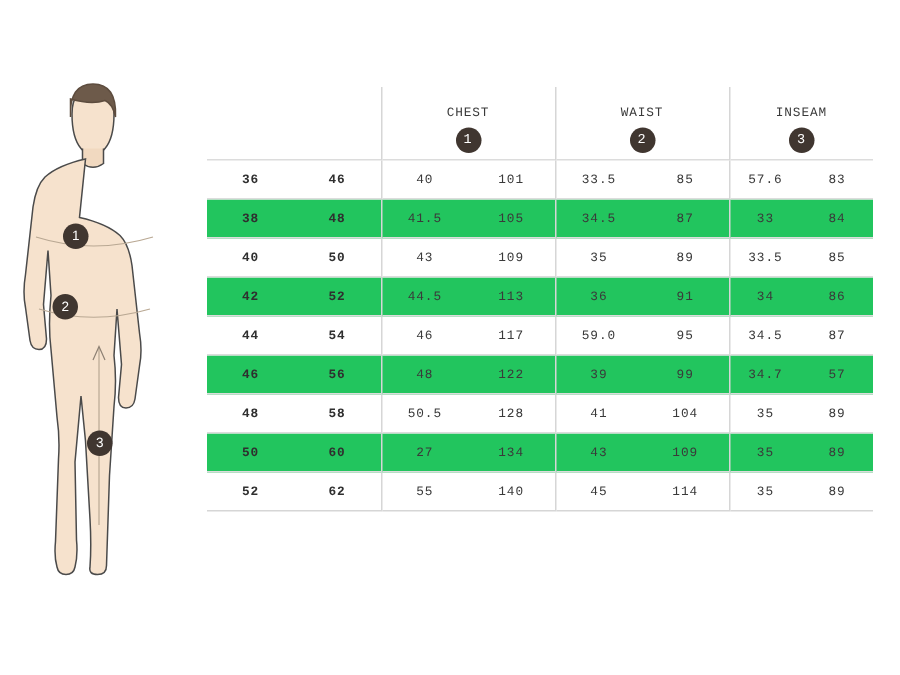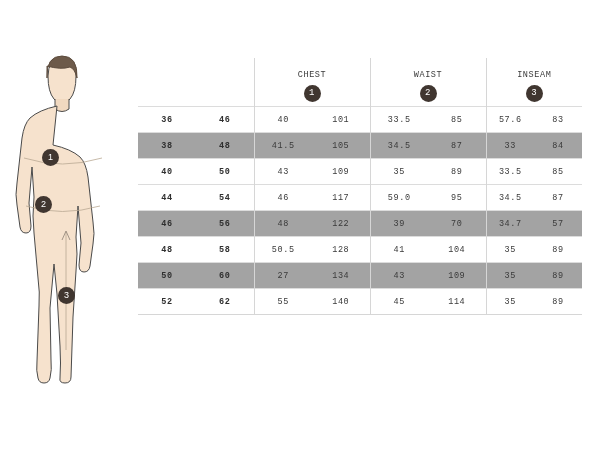--- a/index.html
+++ b/index.html
@@ -99,21 +99,21 @@
     color: #3a3a3a;
     vertical-align: middle;
   }
   .data-row td {
     height: 25px;
     vertical-align: middle;
     font-size: 9px;
     letter-spacing: 0.5px;
   }
   .data-row.alt td {
-    background: #a3a3a3;
+    background: #22c55e;
   }
   .data-row td.bold {
     font-weight: bold;
     color: #2f2f2f;
   }
 
   
   .rule-top td { border-top: 1px solid #d6d6d6; }
   .data-row td { border-top: 1px solid #dcdcdc; }
   .last-rule td { border-top: 1px solid #d6d6d6; height: 0; padding: 0; font-size: 0; }
@@ -248,39 +248,49 @@
         <td class="bold">40</td>
         <td class="bold">50</td>
         <td class="vsep-left">43</td>
         <td>109</td>
         <td class="vsep-left">35</td>
         <td>89</td>
         <td class="vsep-left">33.5</td>
         <td>85</td>
       </tr>
 
+      <tr class="data-row alt">
+        <td class="bold">42</td>
+        <td class="bold">52</td>
+        <td class="vsep-left">44.5</td>
+        <td>113</td>
+        <td class="vsep-left">36</td>
+        <td>91</td>
+        <td class="vsep-left">34</td>
+        <td>86</td>
+      </tr>
 
       <tr class="data-row">
         <td class="bold">44</td>
         <td class="bold">54</td>
         <td class="vsep-left">46</td>
         <td>117</td>
         <td class="vsep-left">59.0</td>
         <td>95</td>
         <td class="vsep-left">34.5</td>
         <td>87</td>
       </tr>
 
       <tr class="data-row alt">
         <td class="bold">46</td>
         <td class="bold">56</td>
         <td class="vsep-left">48</td>
         <td>122</td>
         <td class="vsep-left">39</td>
-        <td>70</td>
+        <td>99</td>
         <td class="vsep-left">34.7</td>
         <td>57</td>
       </tr>
 
       <tr class="data-row">
         <td class="bold">48</td>
         <td class="bold">58</td>
         <td class="vsep-left">50.5</td>
         <td>128</td>
         <td class="vsep-left">41</td>

